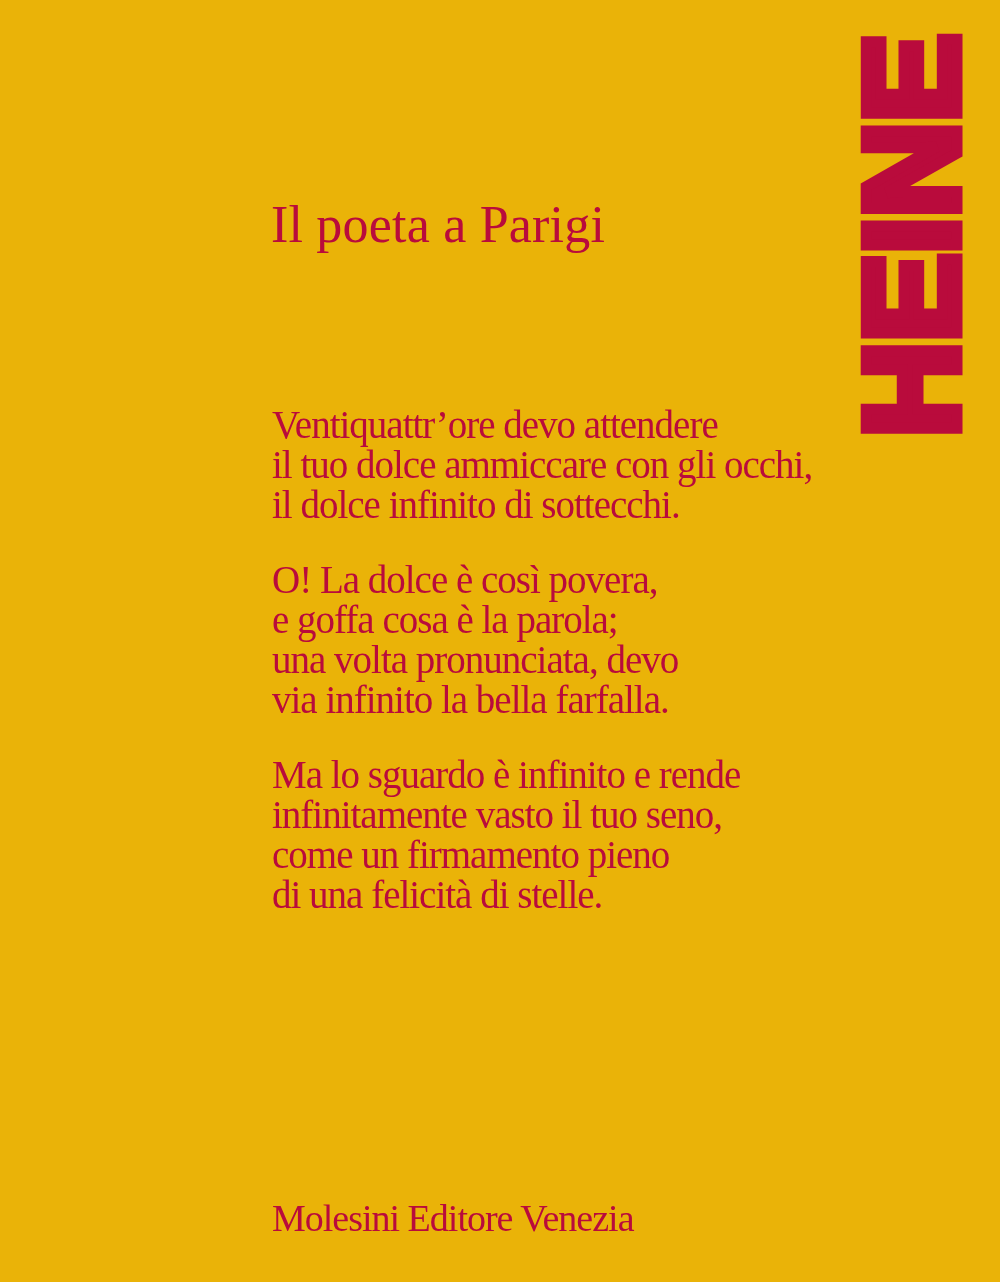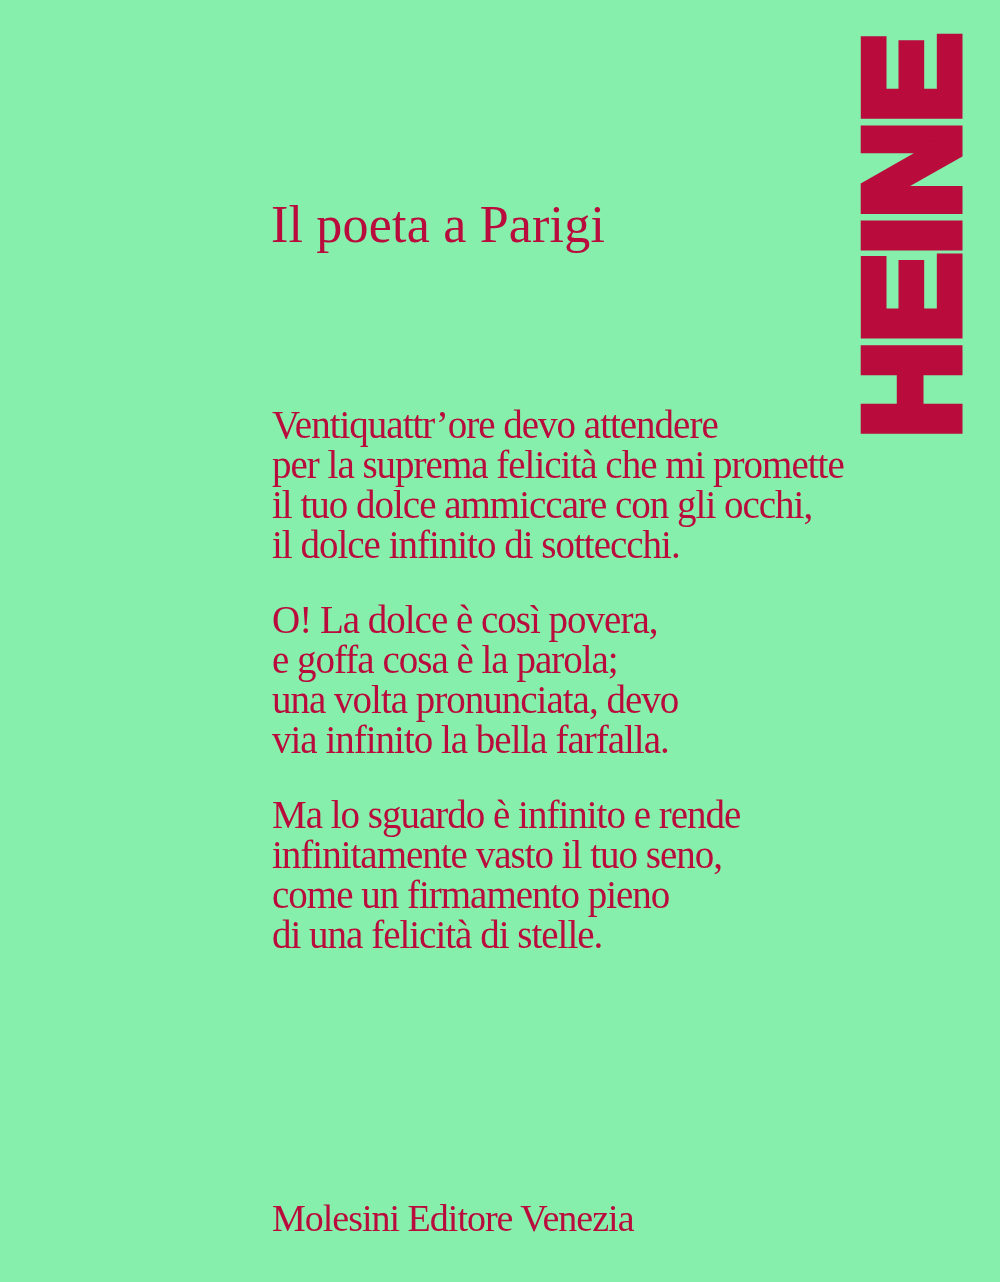--- a/index.html
+++ b/index.html
@@ -4,21 +4,21 @@
 <style>
   html, body {
     margin: 0;
     padding: 0;
     background: #ffffff;
   }
   .page {
     position: relative;
     width: 1000px;
     height: 1282px;
-    background: #86efac;
+    background: #eab308;
     overflow: hidden;
     font-family: "Liberation Serif", serif;
     color: var(--accent, #B90B3C);
   }
   .page-title {
     position: absolute;
     left: 271px;
     top: 196px;
     font-size: 52px;
     line-height: 1.1;
@@ -78,21 +78,20 @@
 
   <div class="heine-logo">
     <svg viewBox="0 0 110 407" xmlns="http://www.w3.org/2000/svg">
       <text transform="rotate(-90)" x="-405" y="101" font-size="132" textLength="403" lengthAdjust="spacingAndGlyphs">HEINE</text>
     </svg>
   </div>
 
   <div class="poem">
     <div class="stanza">
       <div class="poem-line">Ventiquattr’ore devo attendere</div>
-      <div class="poem-line">per la suprema felicità che mi promette</div>
       <div class="poem-line">il tuo dolce ammiccare con gli occhi,</div>
       <div class="poem-line">il dolce infinito di sottecchi.</div>
     </div>
     <div class="stanza">
       <div class="poem-line">O! La dolce è così povera,</div>
       <div class="poem-line">e goffa cosa è la parola;</div>
       <div class="poem-line">una volta pronunciata, devo</div>
       <div class="poem-line">via infinito la bella farfalla.</div>
     </div>
     <div class="stanza">

